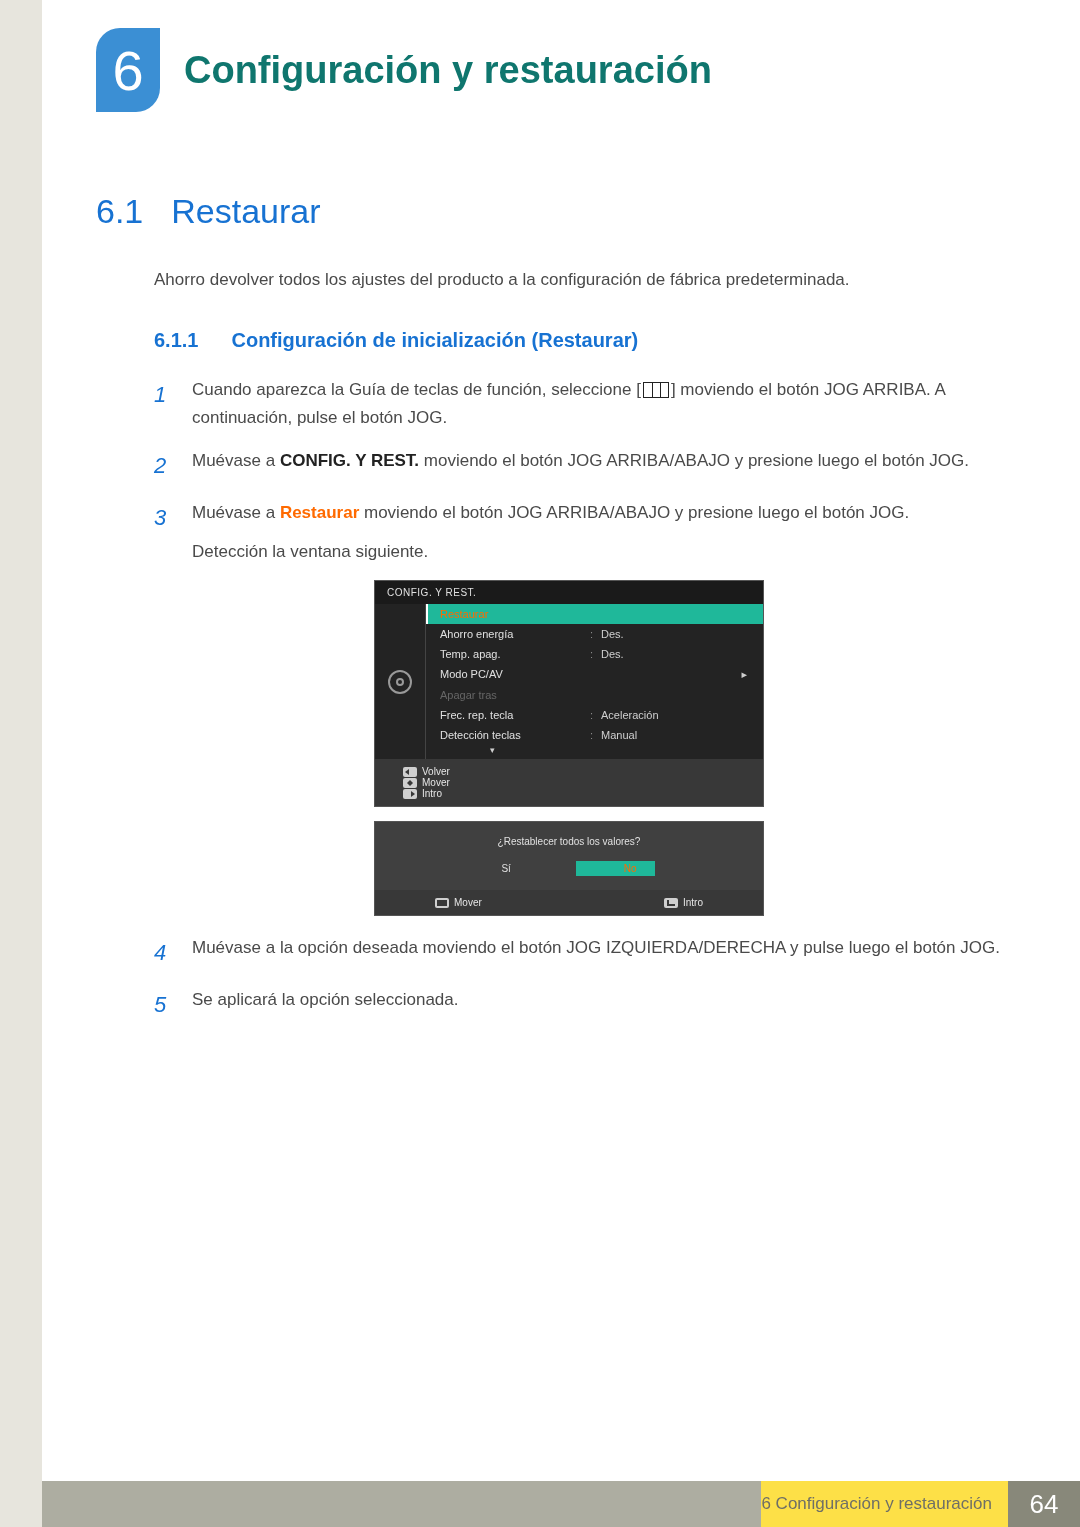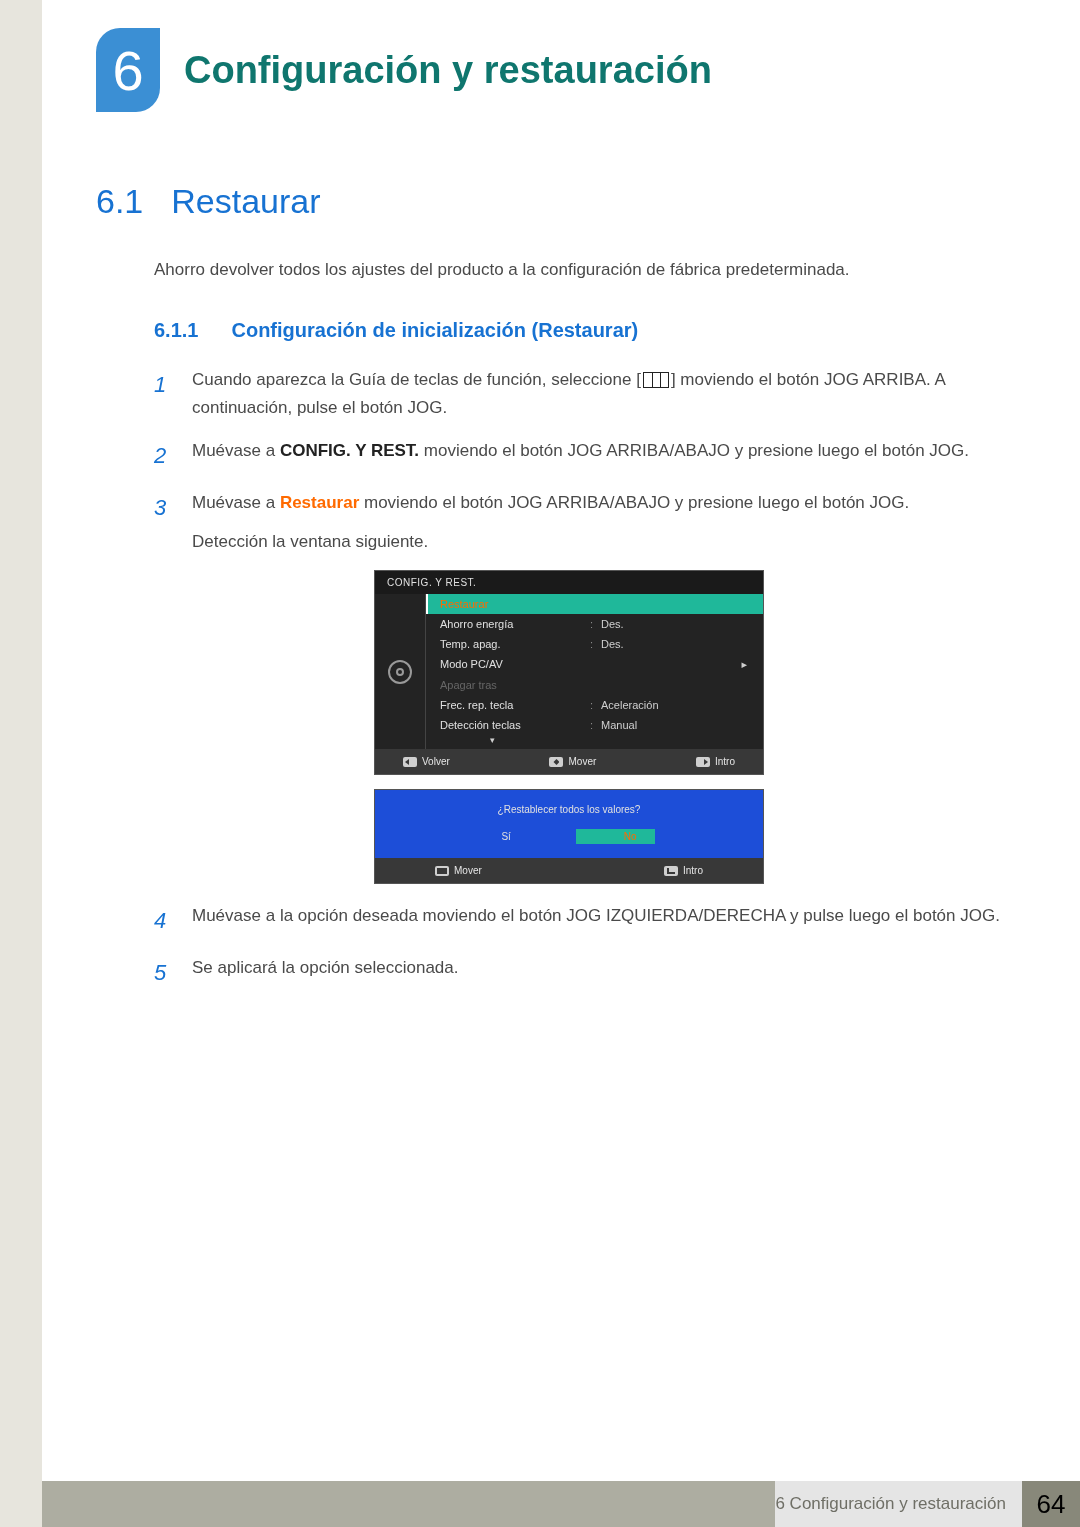--- a/index.html
+++ b/index.html
@@ -39,21 +39,21 @@
   font-size: 56px;
   font-weight: 300;
 }
 .chapter-title {
   color: #0f766e;
   font-size: 38px;
   font-weight: 600;
 }
 .content {
   position: absolute;
-  top: 182px;
+  top: 192px;
   left: 96px;
   right: 72px;
 }
 .section-heading {
   display: flex;
   gap: 28px;
   font-size: 34px;
   color: #1772d2;
   font-weight: 500;
   margin-bottom: 36px;
@@ -180,20 +180,21 @@
   padding: 0 0 4px 64px;
   color: #cfcfcf;
   font-size: 9px;
 }
 .osd-footer {
   display: flex;
   background: #383838;
   padding: 7px 28px;
   font-size: 10px;
   justify-content: space-between;
+  flex-direction: column;
 }
 .osd-footer-item { display: inline-flex; align-items: center; gap: 5px; color: #e5e5e5; }
 .key-icon {
   display: inline-block;
   width: 14px;
   height: 10px;
   background: #cfcfcf;
   border-radius: 2px;
   position: relative;
 }
@@ -233,21 +234,21 @@
   left: 3px; top: 2px;
   width: 6px; height: 4px;
   border-left: 2px solid #383838;
   border-bottom: 2px solid #383838;
 }
 
 
 .osd-dialog {
   margin: 14px 0 18px 220px;
   width: 390px;
-  background: #1d4ed8;
+  background: #404040;
   color: #e0e0e0;
   font-size: 11px;
   border: 1px solid #555;
 }
 .dialog-question {
   text-align: center;
   padding: 14px 0 10px 0;
   font-size: 10px;
 }
 .dialog-buttons {
@@ -276,35 +277,35 @@
   display: flex;
   justify-content: flex-end;
   align-items: stretch;
 }
 .footer-bar {
   flex: 1;
   background: #adada1;
   margin-left: 42px;
 }
 .footer-label {
-  background: #e5e5e5;
+  background: #fde047;
   display: flex;
   align-items: center;
   padding: 0 16px 0 0;
   color: #6f6f66;
   font-size: 17px;
 }
 .footer-number {
   background: #88887a;
-  color: #000000;
+  color: #ffffff;
   font-size: 26px;
   display: flex;
   align-items: center;
   justify-content: center;
-  width: 58px;
+  width: 72px;
   text-align: center;
 }
 </style>
 </head>
 <body>
 
 <div class="sidebar-stripe"></div>
 
 <div class="chapter-header">
   <div class="chapter-badge">6</div>

